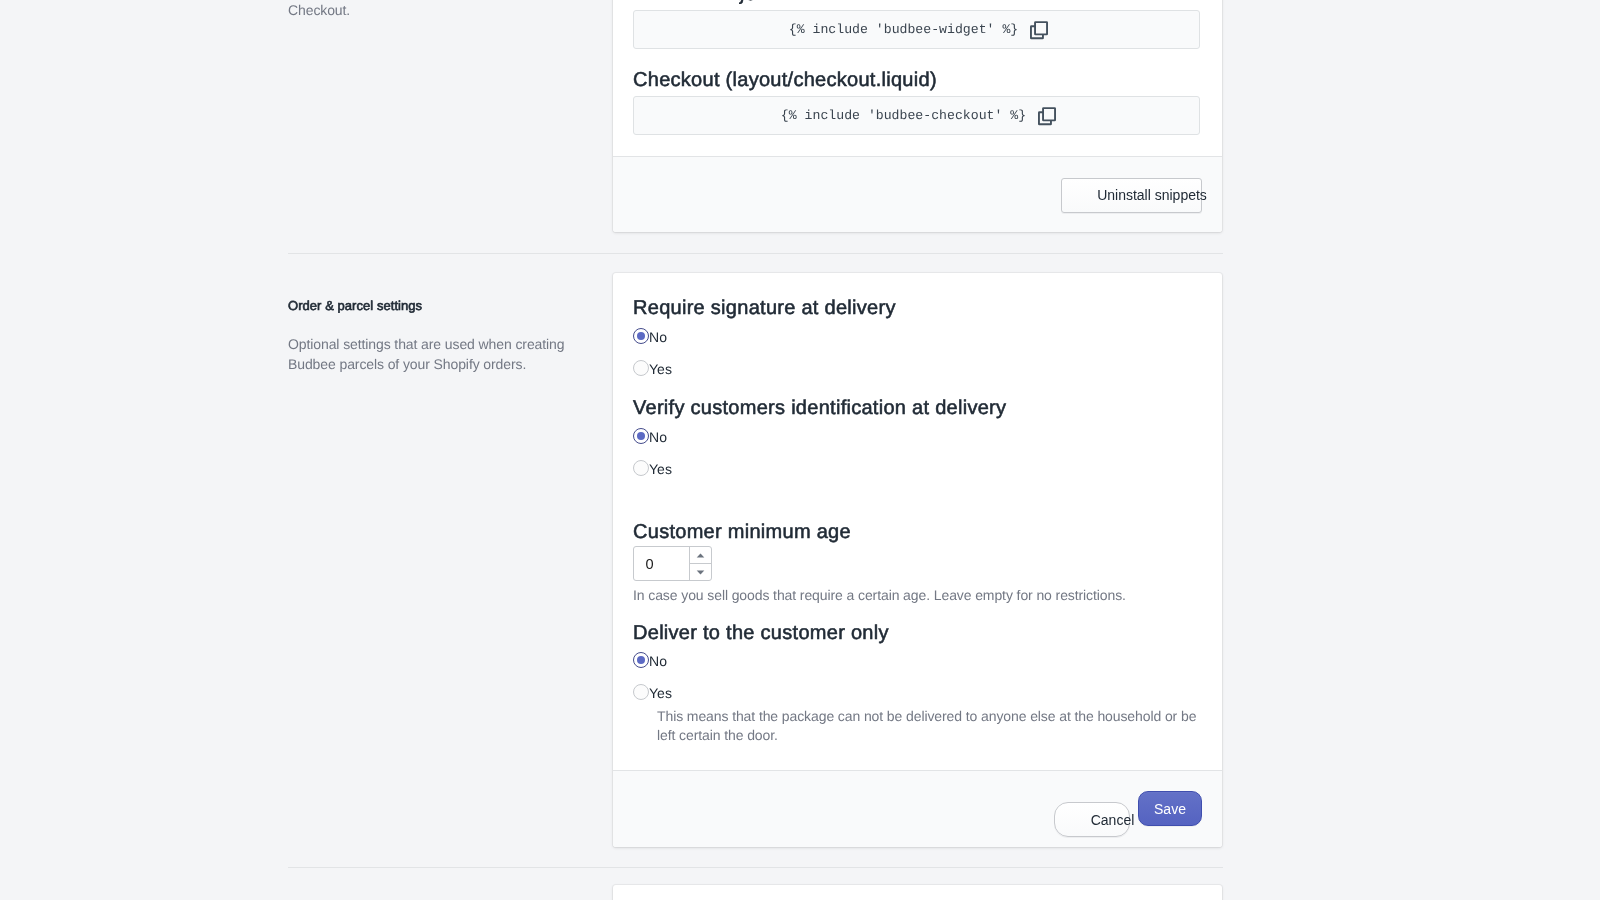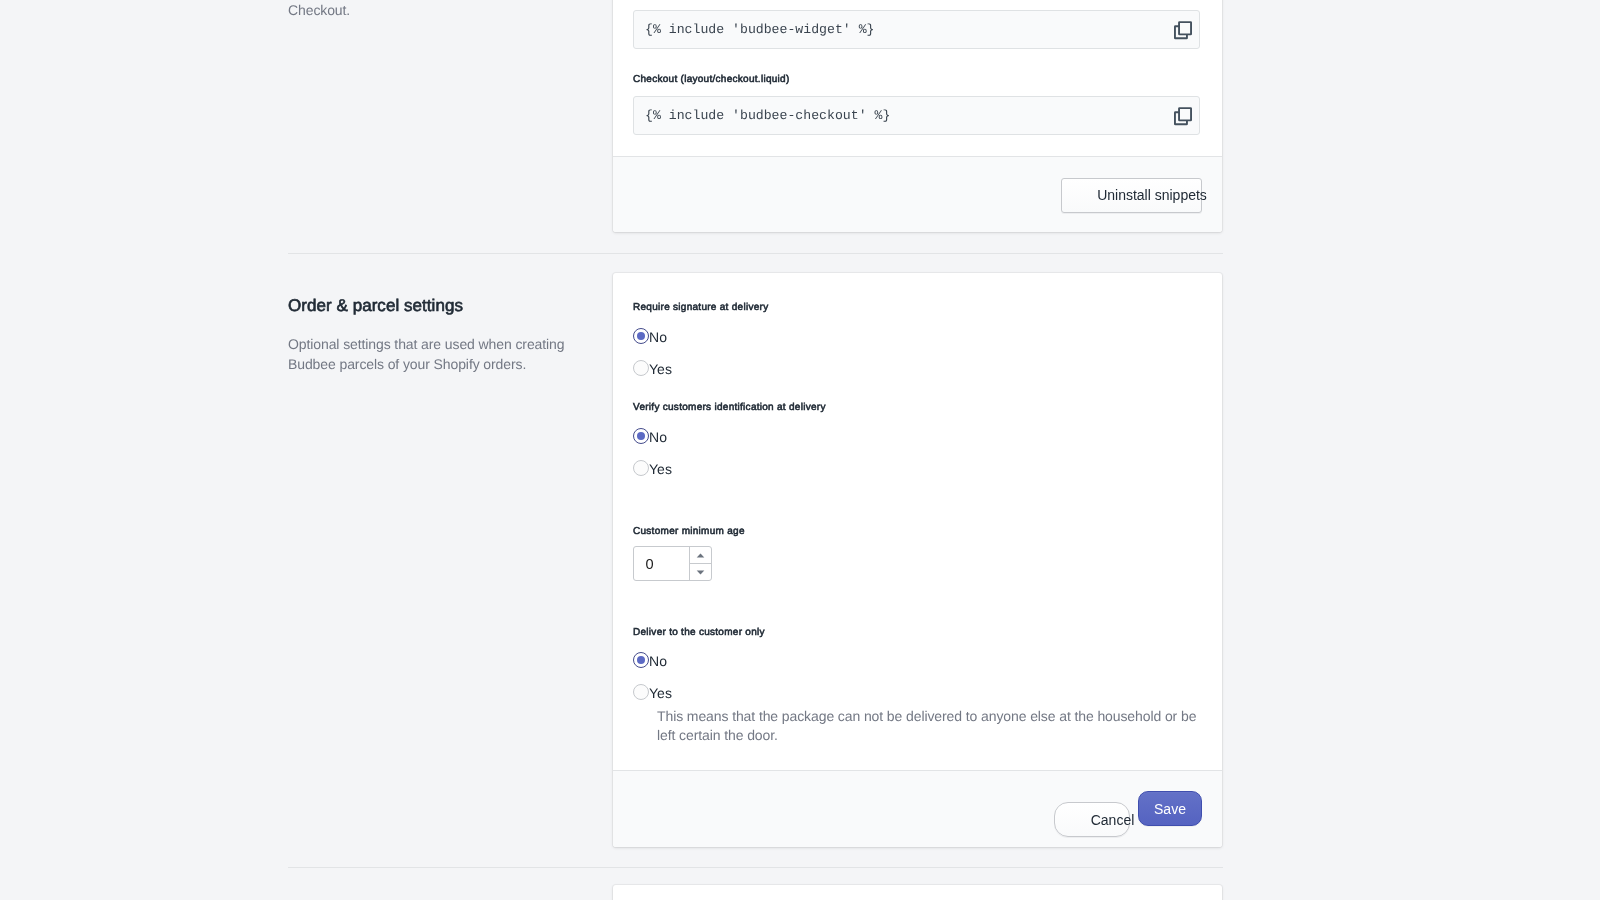--- a/index.html
+++ b/index.html
@@ -11,33 +11,33 @@
     background: #F4F5F7;
     font-family: "Liberation Sans", sans-serif;
     -webkit-font-smoothing: antialiased;
     text-rendering: geometricPrecision;
   }
   .page { position: absolute; left:0; top:0; width: 1600px; height: 768px; }
 
   
   .sec-title {
     position: absolute;
-    font-size: 17px; font-weight: normal; color: #212B36;
+    font-size: 13px; font-weight: normal; color: #212B36;
     line-height: 24px; margin: 0; white-space: nowrap;
     -webkit-text-stroke: 0.62px #212B36;
     letter-spacing: 0.05px;
   }
   .sec-desc {
     position: absolute;
     font-size: 14px; color: #737884; line-height: 20px; margin: 0;
     letter-spacing: -0.1px; white-space: nowrap;
   }
   .field-label {
     position: absolute;
-    font-size: 10px; font-weight: normal; color: #212B36; line-height: 20px;
+    font-size: 20px; font-weight: normal; color: #212B36; line-height: 20px;
     -webkit-text-stroke: 0.55px #212B36;
     letter-spacing: 0.28px;
     margin: 0; white-space: nowrap;
   }
   .help-text {
     position: absolute;
     font-size: 14px; color: #737884; line-height: 20px; margin: 0;
     letter-spacing: -0.1px; white-space: nowrap;
   }
 
@@ -55,21 +55,21 @@
     border-radius: 0 0 3px 3px;
   }
   .divider { position: absolute; height: 1px; background: #E2E4E6; }
 
   
   .code-box {
     position: absolute;
     background: #F9FAFB;
     border: 1px solid #DFE2E4;
     border-radius: 3px;
-    display: flex; align-items: center; justify-content: space-between; padding-left: 11px;
+    display: flex; align-items: center; justify-content: center; padding-left: 11px;
   }
   .code-text {
     font-family: "Liberation Mono", monospace;
     font-size: 13.2px; color: #3A444F; letter-spacing: 0.0px;
     white-space: pre;
   }
   .copy-btn {
     margin-left: 11.5px;
     width: 25.5px; height: 19px;
     display: inline-flex; align-items: center; justify-content: flex-start;
@@ -221,20 +221,21 @@
                 <path d="M4.5 0.6 L8.3 4.4 L0.7 4.4 Z" fill="#6B737E"></path>
               </svg>
           </div>
           <div>
             <svg width="9" height="5" viewBox="0 0 9 5" aria-hidden="true">
                 <path d="M4.5 4.4 L0.7 0.6 L8.3 0.6 Z" fill="#6B737E"></path>
               </svg>
           </div>
         </div>
       </div>
+      <div class="help-text" style="left:20px; top:312px;">In case you sell goods that require a certain age. Leave empty for no restrictions.</div>
 
       <div class="field-label" style="left:20px; top:350px;">Deliver to the customer only</div>
       <div class="radio-row" style="left:20px; top:376.7px;">
         <span class="radio checked"></span>
         <span class="radio-label">No</span>
       </div>
       <div class="radio-row" style="left:20px; top:408.5px;">
         <span class="radio"></span>
         <span class="radio-label">Yes</span>
       </div>

